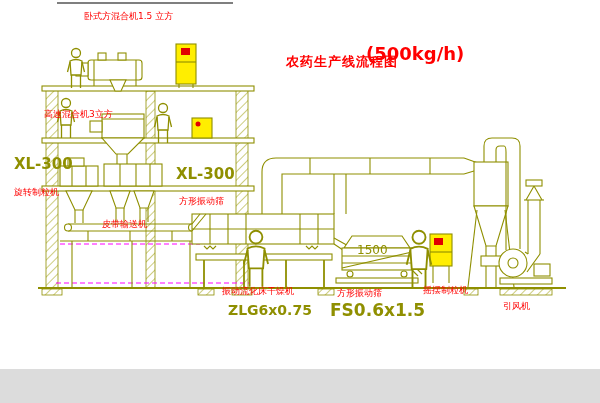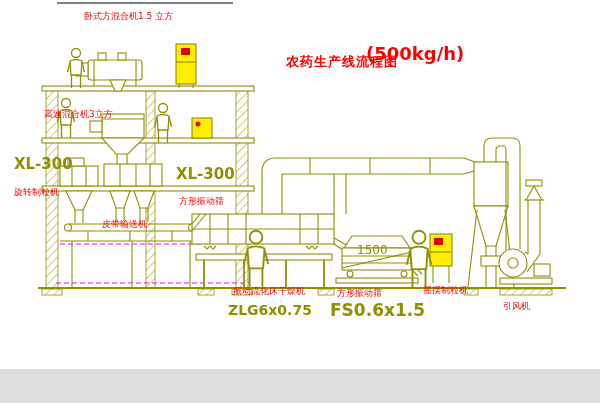--- a/index.html
+++ b/index.html
@@ -227,21 +227,21 @@
     <span class="lbl" style="left:84px;top:12px">卧式方混合机1.5 立方</span>
     <span class="title-cn" style="left:286px;top:53px">农药生产线流程图</span>
     <span class="title-cap" style="left:366px;top:43px">(500kg/h)</span>
     <span class="lbl" style="left:44px;top:110px">高速混合机3立方</span>
     <span class="model" style="left:14px;top:155px;font-size:15px">XL-300</span>
     <span class="lbl" style="left:14px;top:188px">旋转制粒机</span>
     <span class="model" style="left:176px;top:165px;font-size:15px">XL-300</span>
     <span class="lbl" style="left:179px;top:197px">方形振动筛</span>
     <span class="lbl" style="left:102px;top:220px">皮带输送机</span>
     <span class="dim" style="left:357px;top:243px">1500</span>
-    <span class="lbl" style="left:233px;top:287px">振动流化床干燥机</span>
+    <span class="lbl" style="left:222px;top:287px">振动流化床干燥机</span>
     <span class="model" style="left:228px;top:302px">ZLG6x0.75</span>
     <span class="lbl" style="left:337px;top:289px">方形振动筛</span>
     <span class="model" style="left:330px;top:300px;font-size:17px">FS0.6x1.5</span>
     <span class="lbl" style="left:423px;top:286px">摇摆制粒机</span>
     <span class="lbl" style="left:503px;top:302px">引风机</span>
   </div>
 
 </div>
 
 </body></html>

